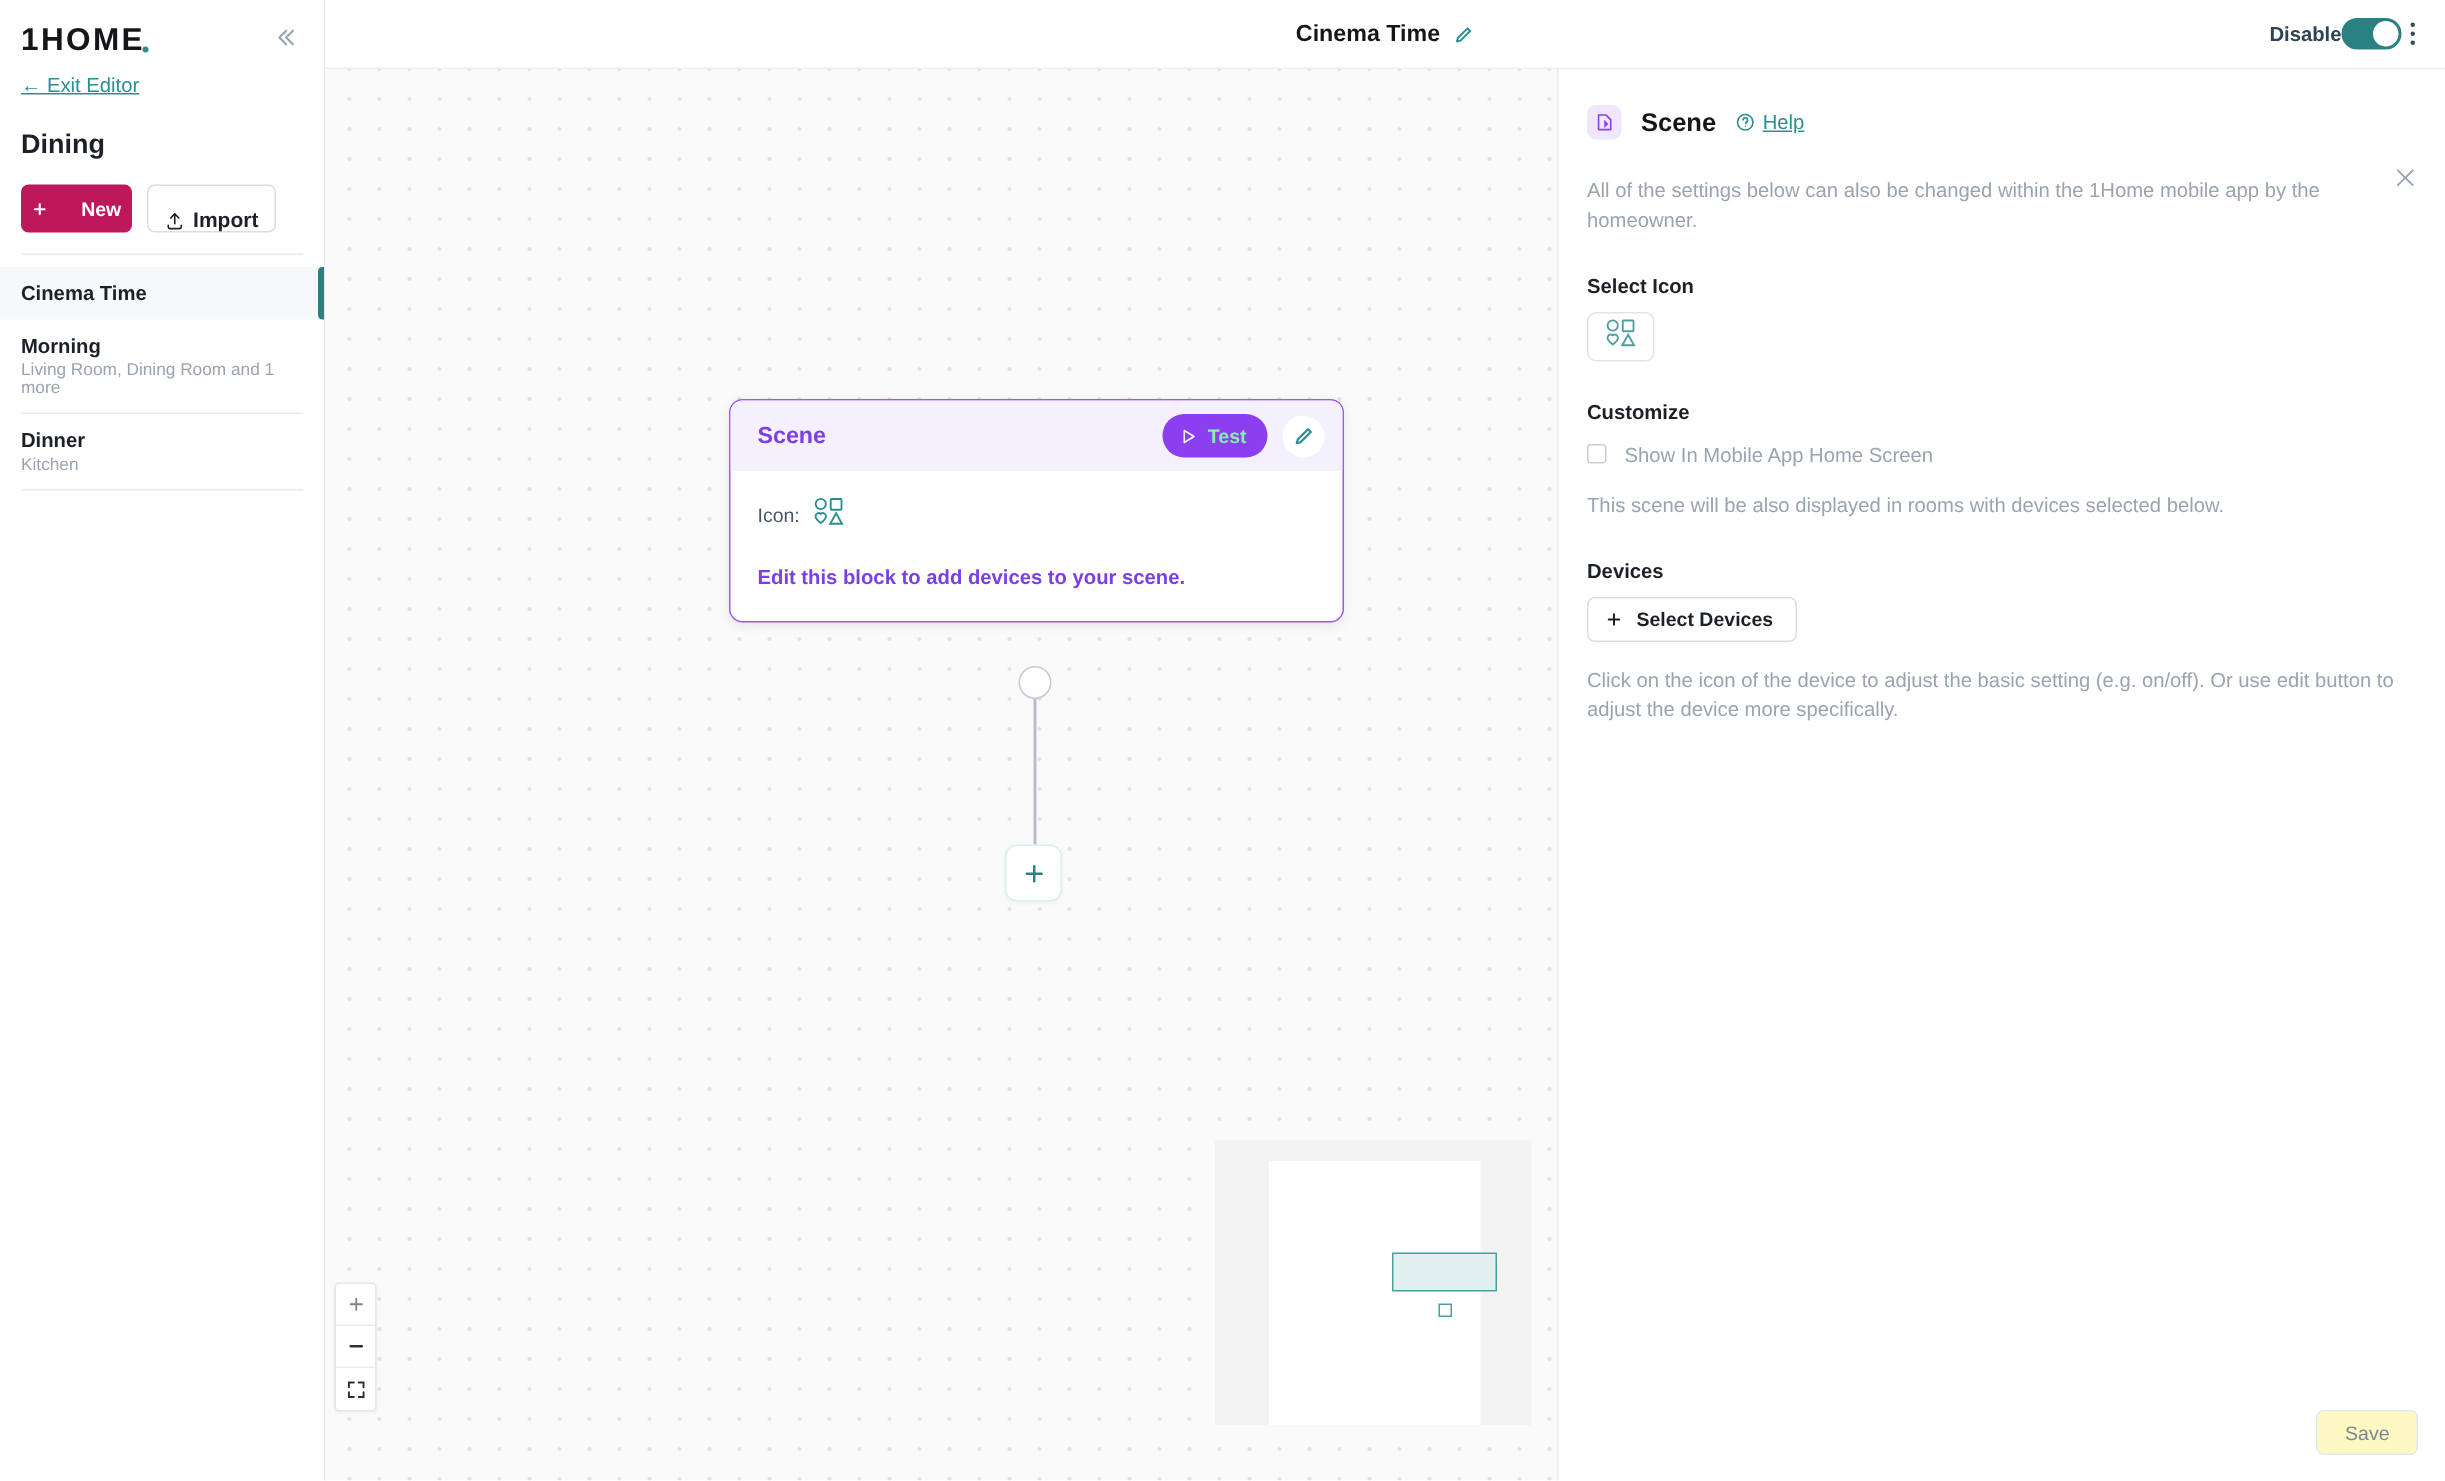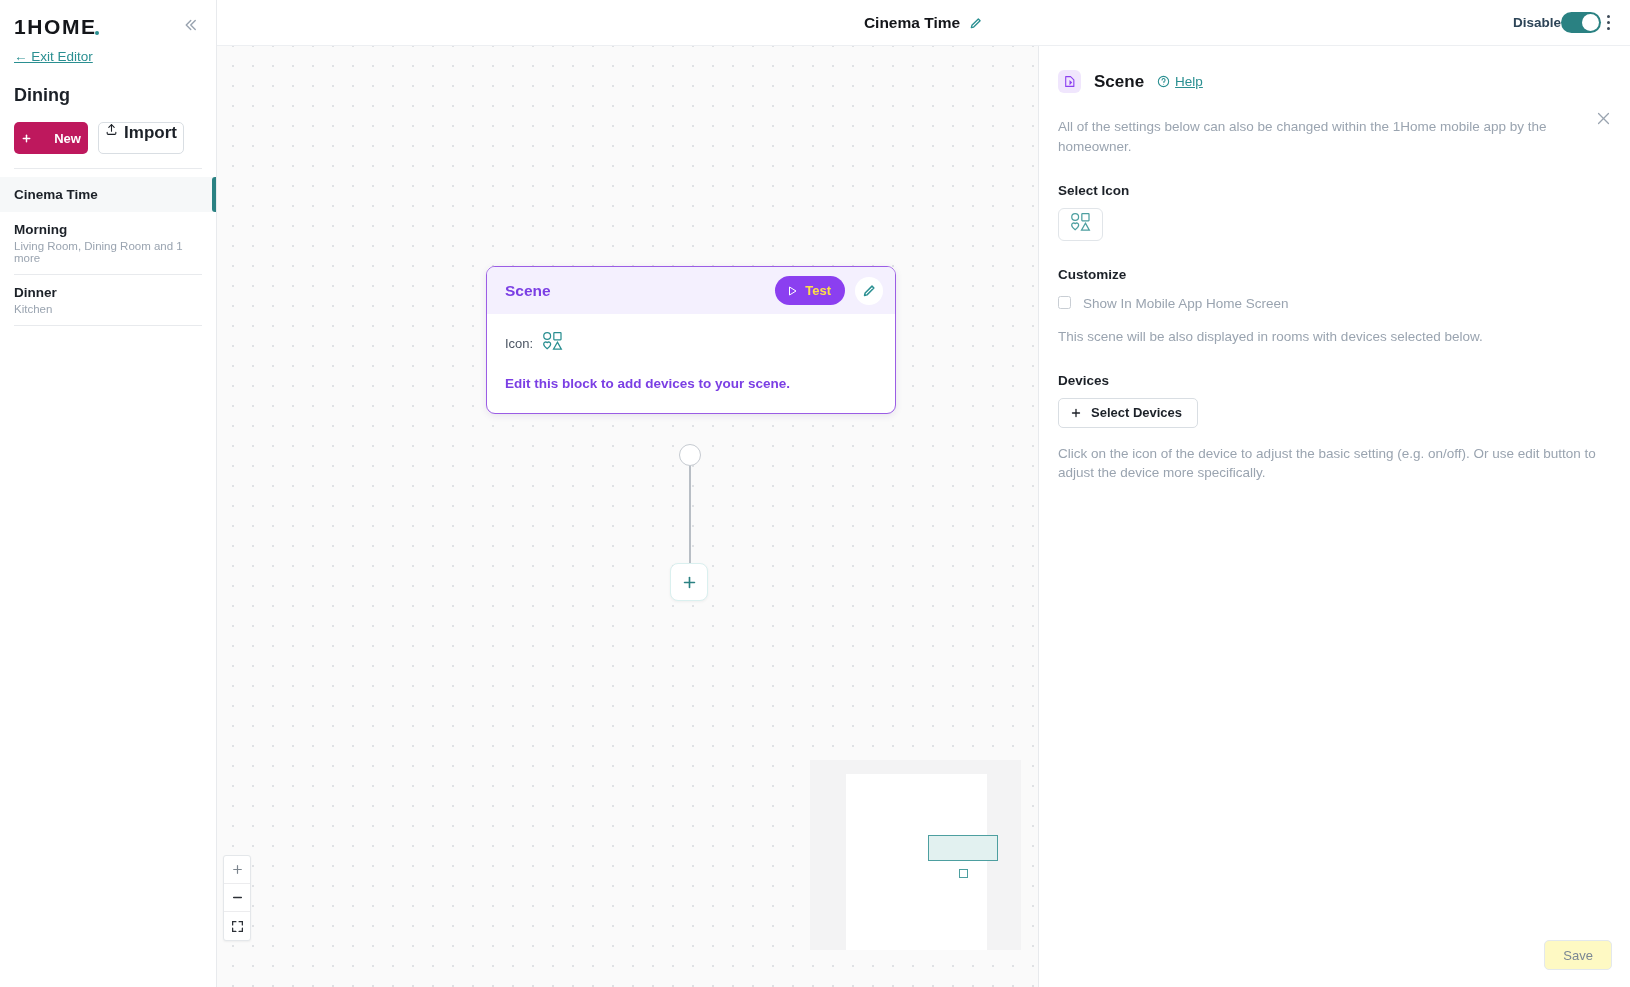--- a/index.html
+++ b/index.html
@@ -42,22 +42,22 @@
   .btn-new {
     flex: 0 0 74px; height: 32px; border-radius: 5px;
     background: #be185d; color: #fff; border: none;
     font-size: 13px; font-weight: bold; cursor: pointer;
     display: flex; align-items: center; justify-content: center; gap: 22px;
     font-family: "Liberation Sans", sans-serif;
   }
   .btn-import {
     flex: 0 0 86px; height: 32px; border-radius: 5px;
     background: #fff; color: #1c2128; border: 1px solid #d9dee3;
-    font-size: 17px; font-weight: bold; cursor: pointer;
-    display: flex; align-items: flex-start; justify-content: center; gap: 6px;
+    font-size: 14px; font-weight: bold; cursor: pointer;
+    display: flex; align-items: flex-end; justify-content: center; gap: 6px;
     font-family: "Liberation Sans", sans-serif;
   }
   .sb-sep { height: 1px; background: #e8eaed; margin: 14px 14px 0 14px; }
 
   .scene-list { margin-top: 8px; }
   .scene-item {
     position: relative; padding: 10px 16px 10px 14px; cursor: pointer;
   }
   .scene-item.active { background: #f6f8f9; }
   .scene-item.active::after {
@@ -116,21 +116,21 @@
   }
   .scene-card-head {
     background: #f4f0fe; height: 47px; padding: 0 12px 0 18px;
     display: flex; align-items: center; gap: 10px;
   }
   .scene-card-head .hl {
     font-size: 15.5px; font-weight: bold; color: #7b3fe4; flex: 1;
   }
   .test-btn {
     height: 29px; padding: 0 14px 0 11px; border-radius: 15px;
-    background: #8b3ff0; color: #fde047; border: none; cursor: pointer;
+    background: #8b3ff0; color: #86efac; border: none; cursor: pointer;
     display: flex; align-items: center; gap: 7px;
     font-size: 13px; font-weight: bold;
     font-family: "Liberation Sans", sans-serif;
     justify-content: flex-end;
   }
   .edit-circle {
     width: 28px; height: 28px; border-radius: 50%; background: #fff;
     display: flex; align-items: center; justify-content: center; cursor: pointer;
   }
   .scene-card-body { padding: 17px 18px 22px 18px; }

